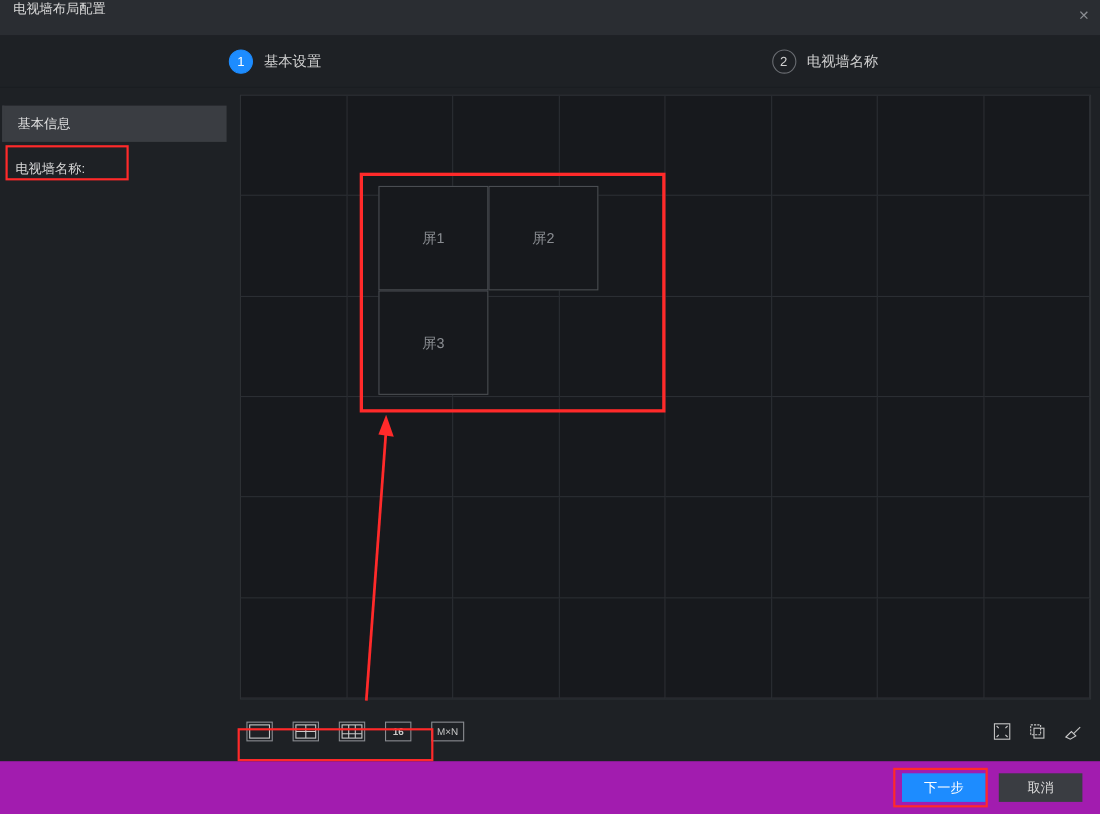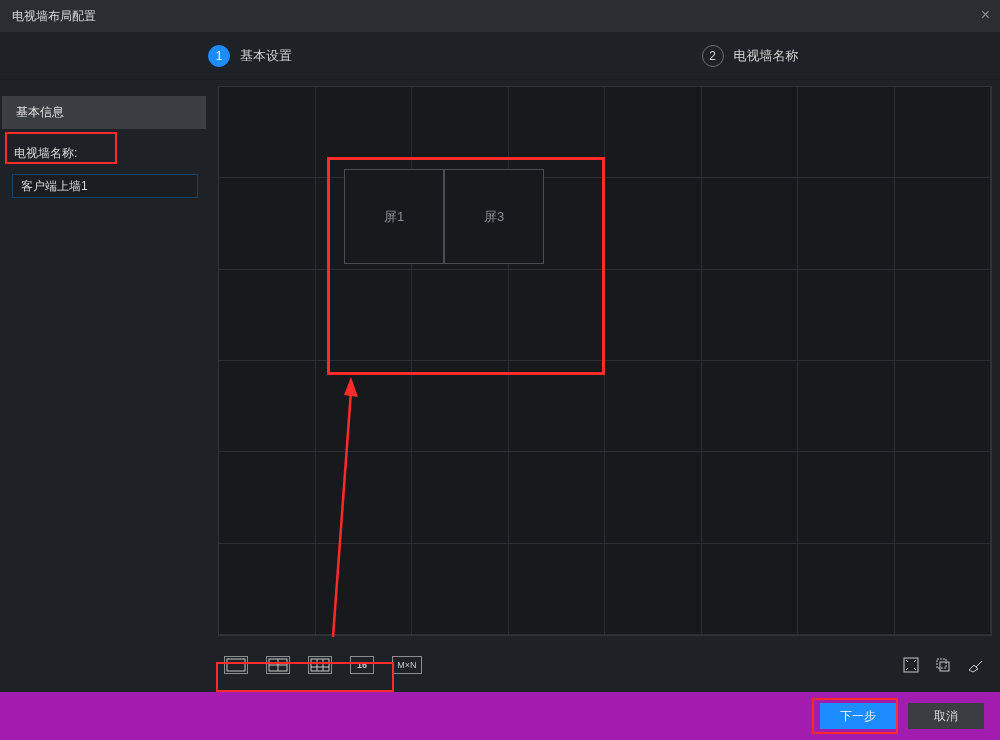--- a/index.html
+++ b/index.html
@@ -10,21 +10,20 @@
     color: #c8c8c8;
     width: 1000px;
     height: 740px;
     overflow: hidden;
     position: relative;
   }
   .titlebar {
     height: 32px;
     background: #2a2d32;
     display: flex;
-    align-items: center;
     padding: 0 12px;
     position: relative;
   }
   .titlebar-title { color: #d8d8d8; font-size: 12px; }
   .titlebar-close {
     position: absolute;
     right: 10px;
     top: 6px;
     font-size: 16px;
     color: #8a8d92;
@@ -269,23 +268,20 @@
   <div class="step">
     <span class="step-circle">2</span>
     <span class="step-label">电视墙名称</span>
   </div>
 </div>
 
 <div class="main">
   <div class="sidebar">
     <div class="sidebar-header">基本信息</div>
     <div class="field-label">电视墙名称:</div>
-    <div class="name-input-wrap">
-      <input class="name-input" type="text" value="客户端上墙1" style="">
-    </div>
   </div>
 
   <div class="canvas-area">
     <div class="grid">
 
       <div class="grid-cell"></div>
         <div class="grid-cell"></div>
         <div class="grid-cell"></div>
         <div class="grid-cell"></div>
         <div class="grid-cell"></div>
@@ -328,20 +324,21 @@
         <div class="grid-cell"></div>
         <div class="grid-cell"></div>
         <div class="grid-cell"></div>
         <div class="grid-cell"></div>
         <div class="grid-cell"></div>
         <div class="grid-cell"></div>
         <div class="grid-cell"></div>
 
       <div class="screen-group">
         <div class="screen">屏1</div>
+        <div class="screen">屏2</div>
         <div class="screen">屏3</div>
       </div>
 
       <div class="hl-screens"></div>
 
       <svg class="arrow-svg" viewBox="0 0 34 270">
         <line x1="6" y1="260" x2="24" y2="14" stroke="#ff2a2a" stroke-width="2.5"></line>
         <polygon points="24,0 31,20 17,18" fill="#ff2a2a"></polygon>
       </svg>
     </div>

